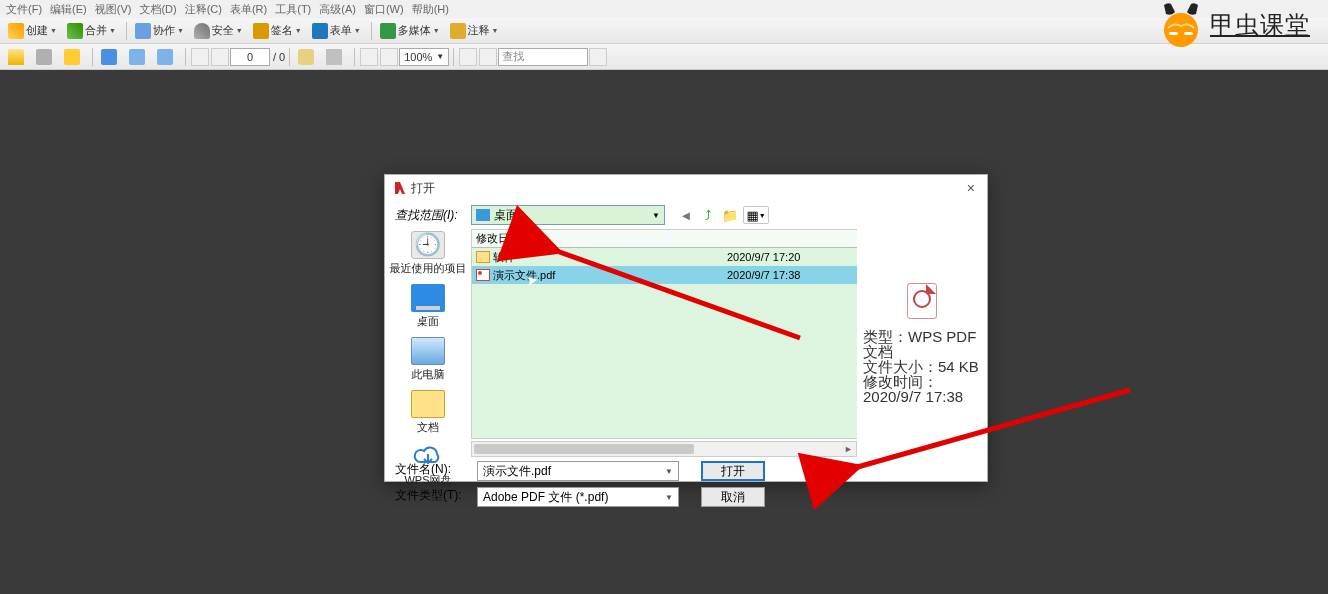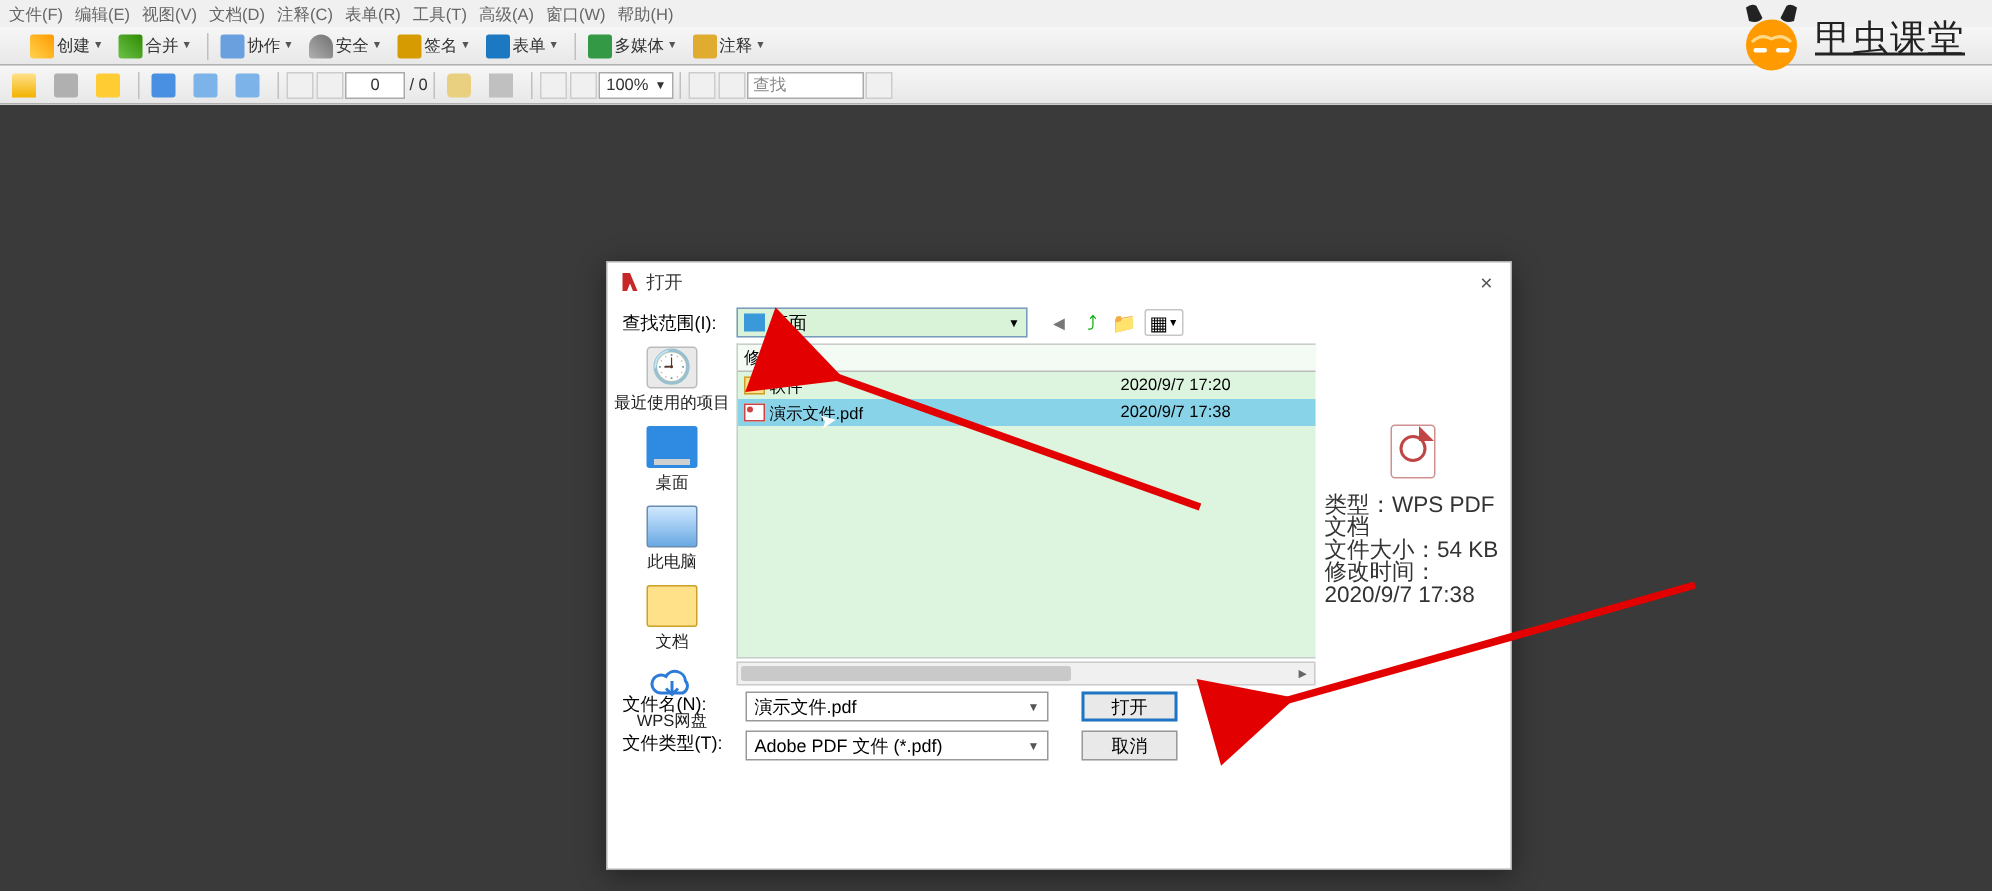--- a/index.html
+++ b/index.html
@@ -3,21 +3,21 @@
 <meta charset="utf-8">
 <style>
 * { box-sizing: border-box; margin: 0; padding: 0; font-family: "Microsoft YaHei", SimSun, Arial, sans-serif; }
 body { background: #3b3b3b; width: 1328px; height: 594px; overflow: hidden; position: relative; }
 
 
 .menubar { background: #F0F0F0; height: 18px; display: flex; align-items: center; padding: 0 6px; font-size: 11px; color: #666; }
 .menubar span { margin-right: 8px; cursor: default; }
 
 
-.row1 { background: linear-gradient(#f6f6f6,#e8e8e8); height: 26px; display: flex; align-items: center; padding: 0 16px; font-size: 11px; color:#333; border-bottom:1px solid #d0d0d0;}
+.row1 { background: linear-gradient(#f6f6f6,#e8e8e8); height: 26px; display: flex; align-items: center; padding: 0 4px; font-size: 11px; color:#333; border-bottom:1px solid #d0d0d0;}
 .tbtn { display:flex; align-items:center; margin-right:2px; padding:1px 4px; cursor:pointer; }
 .tbtn .ic { width:16px; height:16px; margin-right:2px; display:inline-block; }
 .tbtn .dd { font-size:7px; margin-left:2px; color:#555;}
 .sep { width:1px; height:18px; background:#c0c0c0; margin:0 4px; }
 
 
 .ic-create { background:linear-gradient(45deg,#ffd34e,#ff9a00); border-radius:2px;}
 .ic-merge  { background:linear-gradient(45deg,#6cc24a,#2e8b00); border-radius:2px;}
 .ic-collab { background:#6aa0de; border-radius:2px;}
 .ic-secure { background:linear-gradient(45deg,#b0b0b0,#707070); border-radius:8px 8px 2px 2px;}
@@ -28,39 +28,39 @@
 .ic-folder { background:linear-gradient(180deg,#ffe18a,#f2b200); border-radius:2px 2px 0 0;}
 .ic-print  { background:#b0b0b0; border-radius:2px;}
 .ic-mail   { background:#ffcc33; border-radius:2px;}
 .ic-generic{ background:#7cb3e8; border-radius:2px;}
 .ic-save   { background:#4a90e2; border-radius:2px;}
 
 
 .row2 { background: linear-gradient(#f6f6f6,#e8e8e8); height: 26px; display:flex; align-items:center; padding:0 4px; font-size:11px; color:#333; border-bottom:1px solid #ccc;}
 .spin { width:40px; height:18px; border:1px solid #aaa; background:#fff; font-size:11px; text-align:center; display:flex; align-items:center; justify-content:center;}
 .zoom { width:50px; height:18px; border:1px solid #aaa; background:#fff; font-size:11px; text-align:center; display:flex; align-items:center; justify-content:center;}
-.findbox{ width:78px; height:18px; border:1px solid #aaa; background:#fff; font-size:11px; padding:0 3px; display:flex; align-items:center; color:#888;}
+.findbox{ width:90px; height:18px; border:1px solid #aaa; background:#fff; font-size:11px; padding:0 3px; display:flex; align-items:center; color:#888;}
 .sqbtn { width:18px; height:18px; border:1px solid #ccc; background:#f0f0f0; margin:0 1px; cursor:pointer;}
 
 
 .logo { position:absolute; top:2px; right:18px; display:flex; align-items:center; }
 .logo-txt { font-size:24px; color:#222; letter-spacing:1px; margin-left:6px; font-weight:400;text-decoration:underline;}
 .beetle { width:46px; height:46px; position:relative;}
 .beetle svg { width:46px; height:46px; }
 
 
 .workspace { position:absolute; top:70px; left:0; right:0; bottom:0; background:#3a3a3a;}
 
 
-.dialog { position:absolute; left:384px; top:174px; width:604px; height:406px; background:#fff; border:1px solid #b0b0b0; box-shadow:0 4px 18px rgba(0,0,0,.4);margin-left:20px; }
+.dialog { position:absolute; left:384px; top:174px; width:604px; height:308px; background:#fff; border:1px solid #b0b0b0; box-shadow:0 4px 18px rgba(0,0,0,.4); }
 .dlg-title { height:26px; display:flex; align-items:center; padding:0 8px; font-size:12px; color:#333;}
 .dlg-title .adobe-ic{ width:14px; height:14px; margin-right:4px; }
 .dlg-title .close { margin-left:auto; font-size:14px; color:#555; cursor:pointer; padding:0 4px;}
 .dlg-row { padding:4px 10px; display:flex; align-items:center; font-size:12px;}
-.dlg-row label{ width:76px; color:#000;}
+.dlg-row label{ width:76px; color:#000;font-style:italic;}
 .path-select{ flex:0 0 194px; height:20px; border:1px solid #7a9ac0; background:#d8f3d8; display:flex; align-items:center; padding:0 4px; font-size:12px;}
 .path-select .fic{ width:14px; height:12px; background:#3a9ad9; margin-right:4px;}
 .path-select .dd{ margin-left:auto; font-size:8px;}
 .nav-icons{ margin-left:10px; display:flex; align-items:center;}
 .nav-icons span{ width:18px; height:18px; margin:0 2px; display:inline-flex; align-items:center; justify-content:center; font-size:13px; cursor:pointer;}
 .nav-back{ color:#777;} .nav-up{ color:#0a0;} .nav-new{ color:#c90;} .nav-view{ width:26px !important; border:1px solid #c5c5c5; border-radius:2px;}
 
 .dlg-body{ display:flex; height:228px; }
 .dlg-sidebar{ width:86px; padding-top:2px;}
 .side-item{ display:flex; flex-direction:column; align-items:center; font-size:11px; color:#222; margin-bottom:8px; cursor:pointer;}

